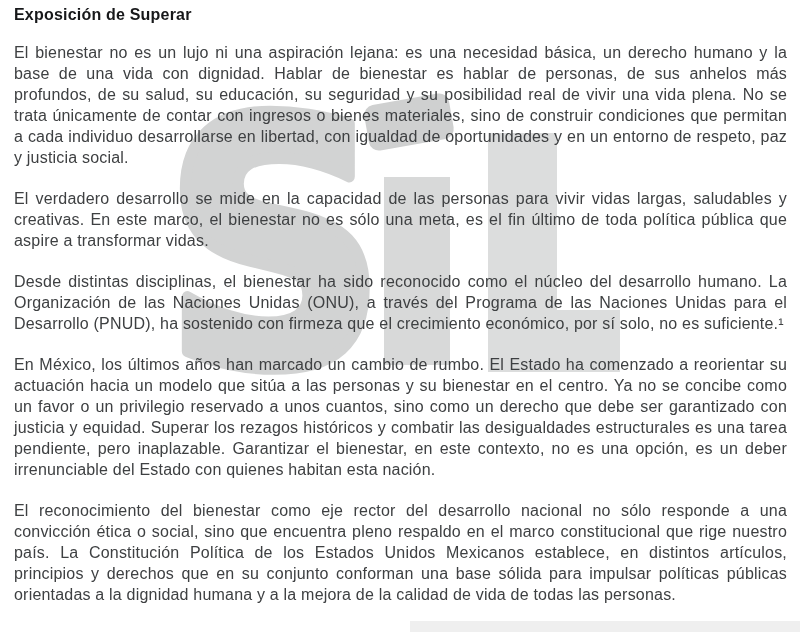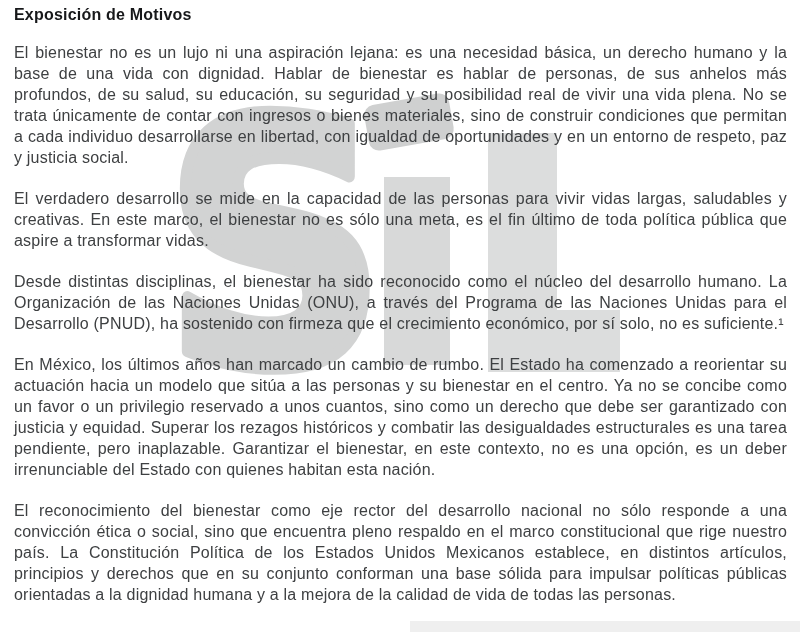--- a/index.html
+++ b/index.html
@@ -69,21 +69,21 @@
     <rect x="384" y="177" width="66" height="188" fill="#d8d9d9"></rect>
 
     <rect x="488" y="133" width="69" height="239" fill="#dcdddd"></rect>
 
     <rect x="488" y="310" width="132" height="62" fill="#dcdddd"></rect>
   </svg>
 
   <div class="bottom-edge-shading"></div>
 
   <div class="content">
-    <h1 class="doc-title">Exposición de Motivos</h1>
+    <h1 class="doc-title">Exposición de Superar</h1>
 
     <p class="doc-paragraph">El bienestar no es un lujo ni una aspiración lejana: es una necesidad básica, un derecho humano y la base de una vida con dignidad. Hablar de bienestar es hablar de personas, de sus anhelos más profundos, de su salud, su educación, su seguridad y su posibilidad real de vivir una vida plena. No se trata únicamente de contar con ingresos o bienes materiales, sino de construir condiciones que permitan a cada individuo desarrollarse en libertad, con igualdad de oportunidades y en un entorno de respeto, paz y justicia social.</p>
 
     <p class="doc-paragraph">El verdadero desarrollo se mide en la capacidad de las personas para vivir vidas largas, saludables y creativas. En este marco, el bienestar no es sólo una meta, es el fin último de toda política pública que aspire a transformar vidas.</p>
 
     <p class="doc-paragraph">Desde distintas disciplinas, el bienestar ha sido reconocido como el núcleo del desarrollo humano. La Organización de las Naciones Unidas (ONU), a través del Programa de las Naciones Unidas para el Desarrollo (PNUD), ha sostenido con firmeza que el crecimiento económico, por sí solo, no es suficiente.¹</p>
 
     <p class="doc-paragraph">En México, los últimos años han marcado un cambio de rumbo. El Estado ha comenzado a reorientar su actuación hacia un modelo que sitúa a las personas y su bienestar en el centro. Ya no se concibe como un favor o un privilegio reservado a unos cuantos, sino como un derecho que debe ser garantizado con justicia y equidad. Superar los rezagos históricos y combatir las desigualdades estructurales es una tarea pendiente, pero inaplazable. Garantizar el bienestar, en este contexto, no es una opción, es un deber irrenunciable del Estado con quienes habitan esta nación.</p>
 
     <p class="doc-paragraph">El reconocimiento del bienestar como eje rector del desarrollo nacional no sólo responde a una convicción ética o social, sino que encuentra pleno respaldo en el marco constitucional que rige nuestro país. La Constitución Política de los Estados Unidos Mexicanos establece, en distintos artículos, principios y derechos que en su conjunto conforman una base sólida para impulsar políticas públicas orientadas a la dignidad humana y a la mejora de la calidad de vida de todas las personas.</p>

